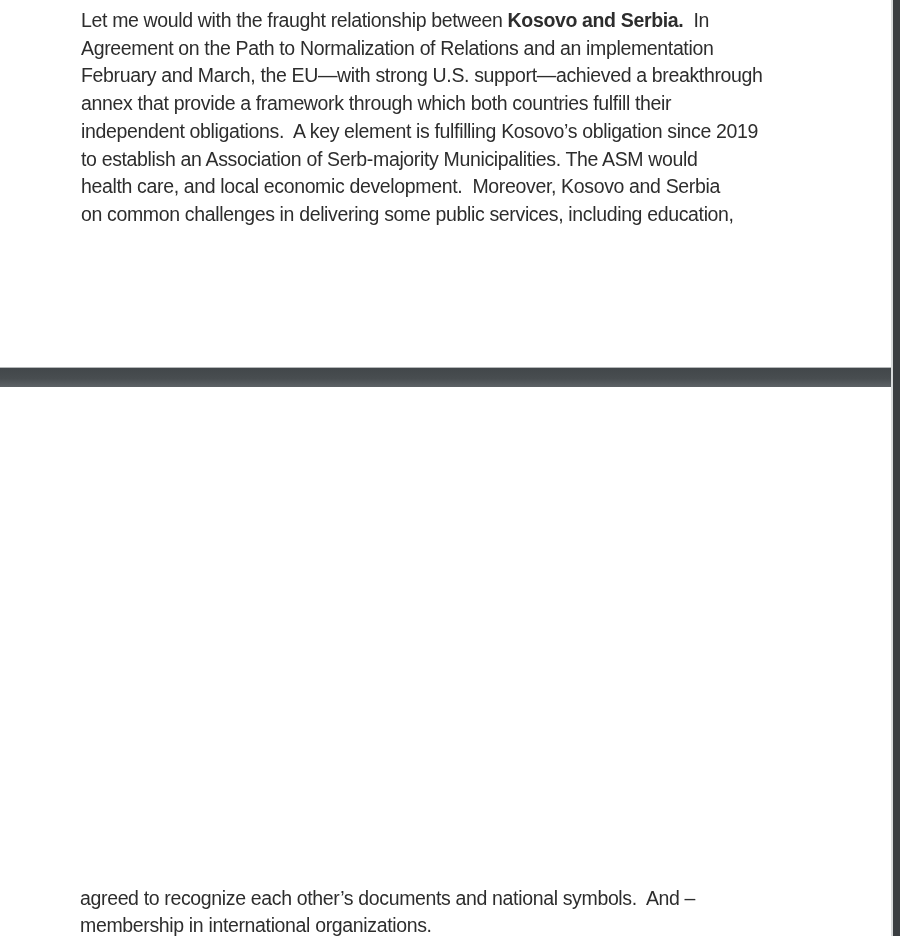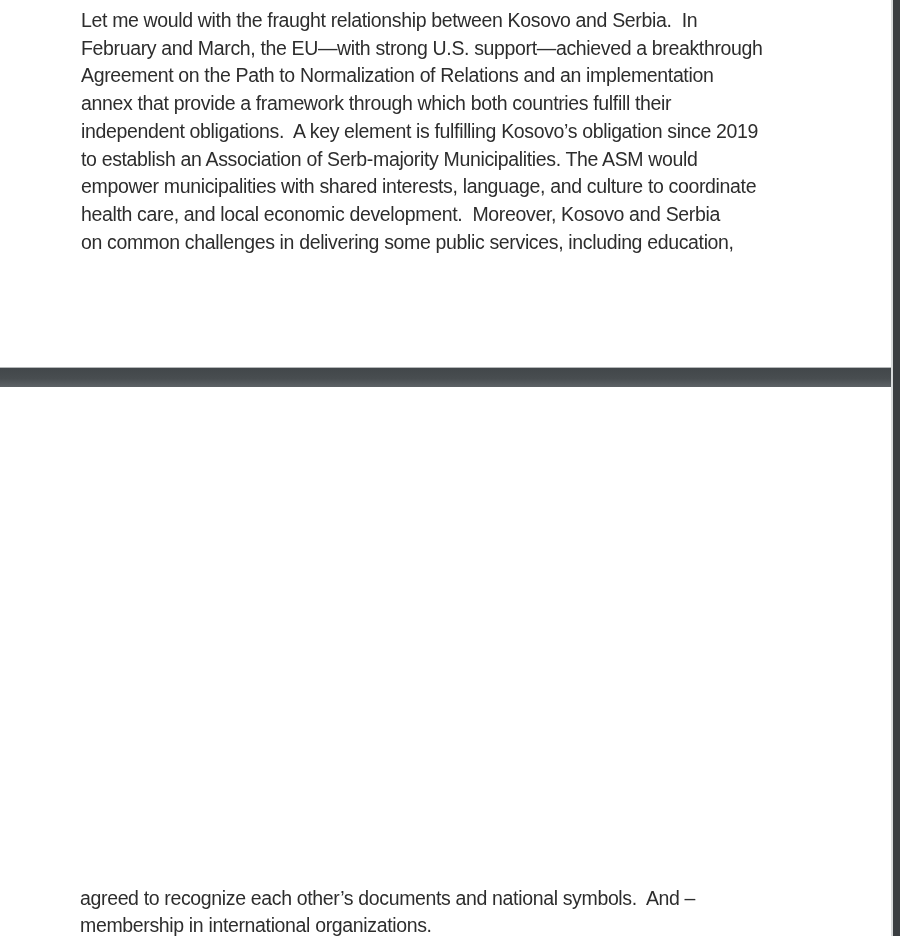--- a/index.html
+++ b/index.html
@@ -57,36 +57,35 @@
   .p1-para {
     left: 81px;
     top: 7px;
   }
   .p1-para .line { line-height: 27.7px; }
   .p2-para1 {
     left: 80px;
     top: 484px;
   }
   .p2-para1 .line { line-height: 27.3px; }
-  .run-bold { font-weight: normal; }
+  .run-bold { font-weight: bold; }
 </style>
 </head>
 <body>
 
 <div class="viewport">
 
   <div class="page page-one">
     <div class="page-text p1-para">
         <div class="line"><span>Let me would with the fraught relationship between </span><span class="run-bold">Kosovo and Serbia.</span><span>  In</span></div>
+        <div class="line"><span>Agreement on the Path to Normalization of Relations and an implementation</span></div>
         <div class="line"><span>February and March, the EU—with strong U.S. support—achieved a breakthrough</span></div>
-        <div class="line"><span>Agreement on the Path to Normalization of Relations and an implementation</span></div>
         <div class="line"><span>annex that provide a framework through which both countries fulfill their</span></div>
         <div class="line"><span>independent obligations.  A key element is fulfilling Kosovo’s obligation since 2019</span></div>
         <div class="line"><span>to establish an Association of Serb-majority Municipalities. The ASM would</span></div>
-        <div class="line"><span>empower municipalities with shared interests, language, and culture to coordinate</span></div>
         <div class="line"><span>health care, and local economic development.  Moreover, Kosovo and Serbia</span></div>
         <div class="line"><span>on common challenges in delivering some public services, including education,</span></div>
       </div>
   </div>
 
   <div class="page-separator"></div>
 
   <div class="page page-two">
     <div class="page-text p2-para1">
         <div class="line"><span>agreed to recognize each other’s documents and national symbols.  And –</span></div>

